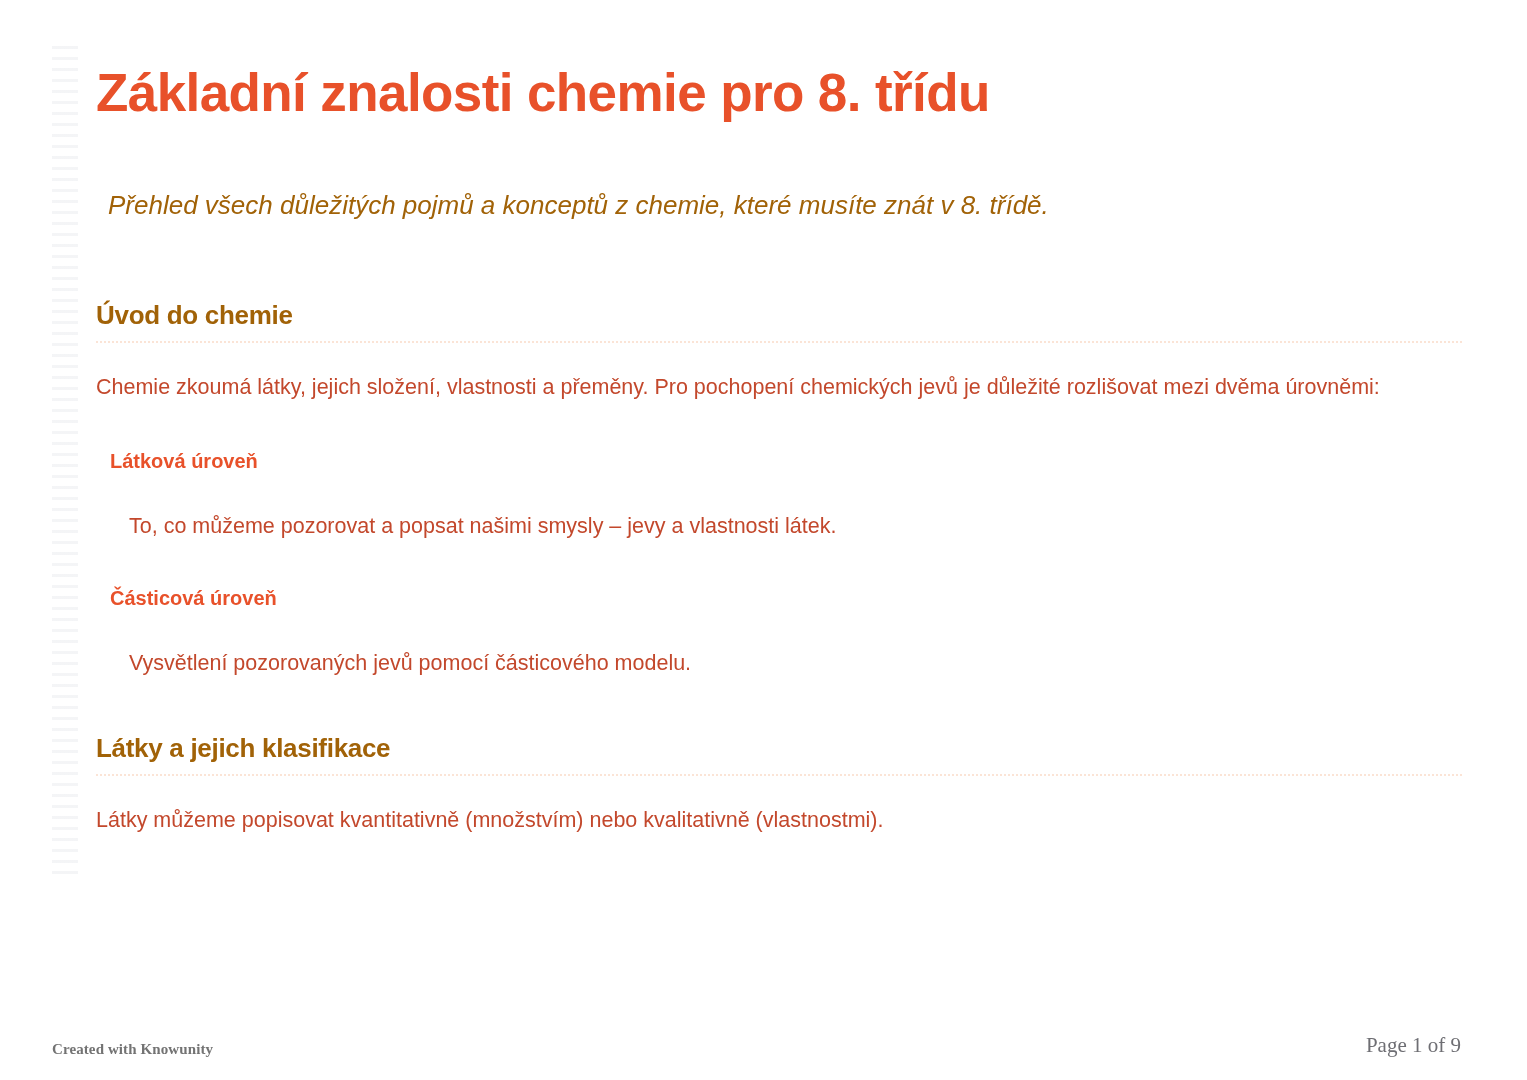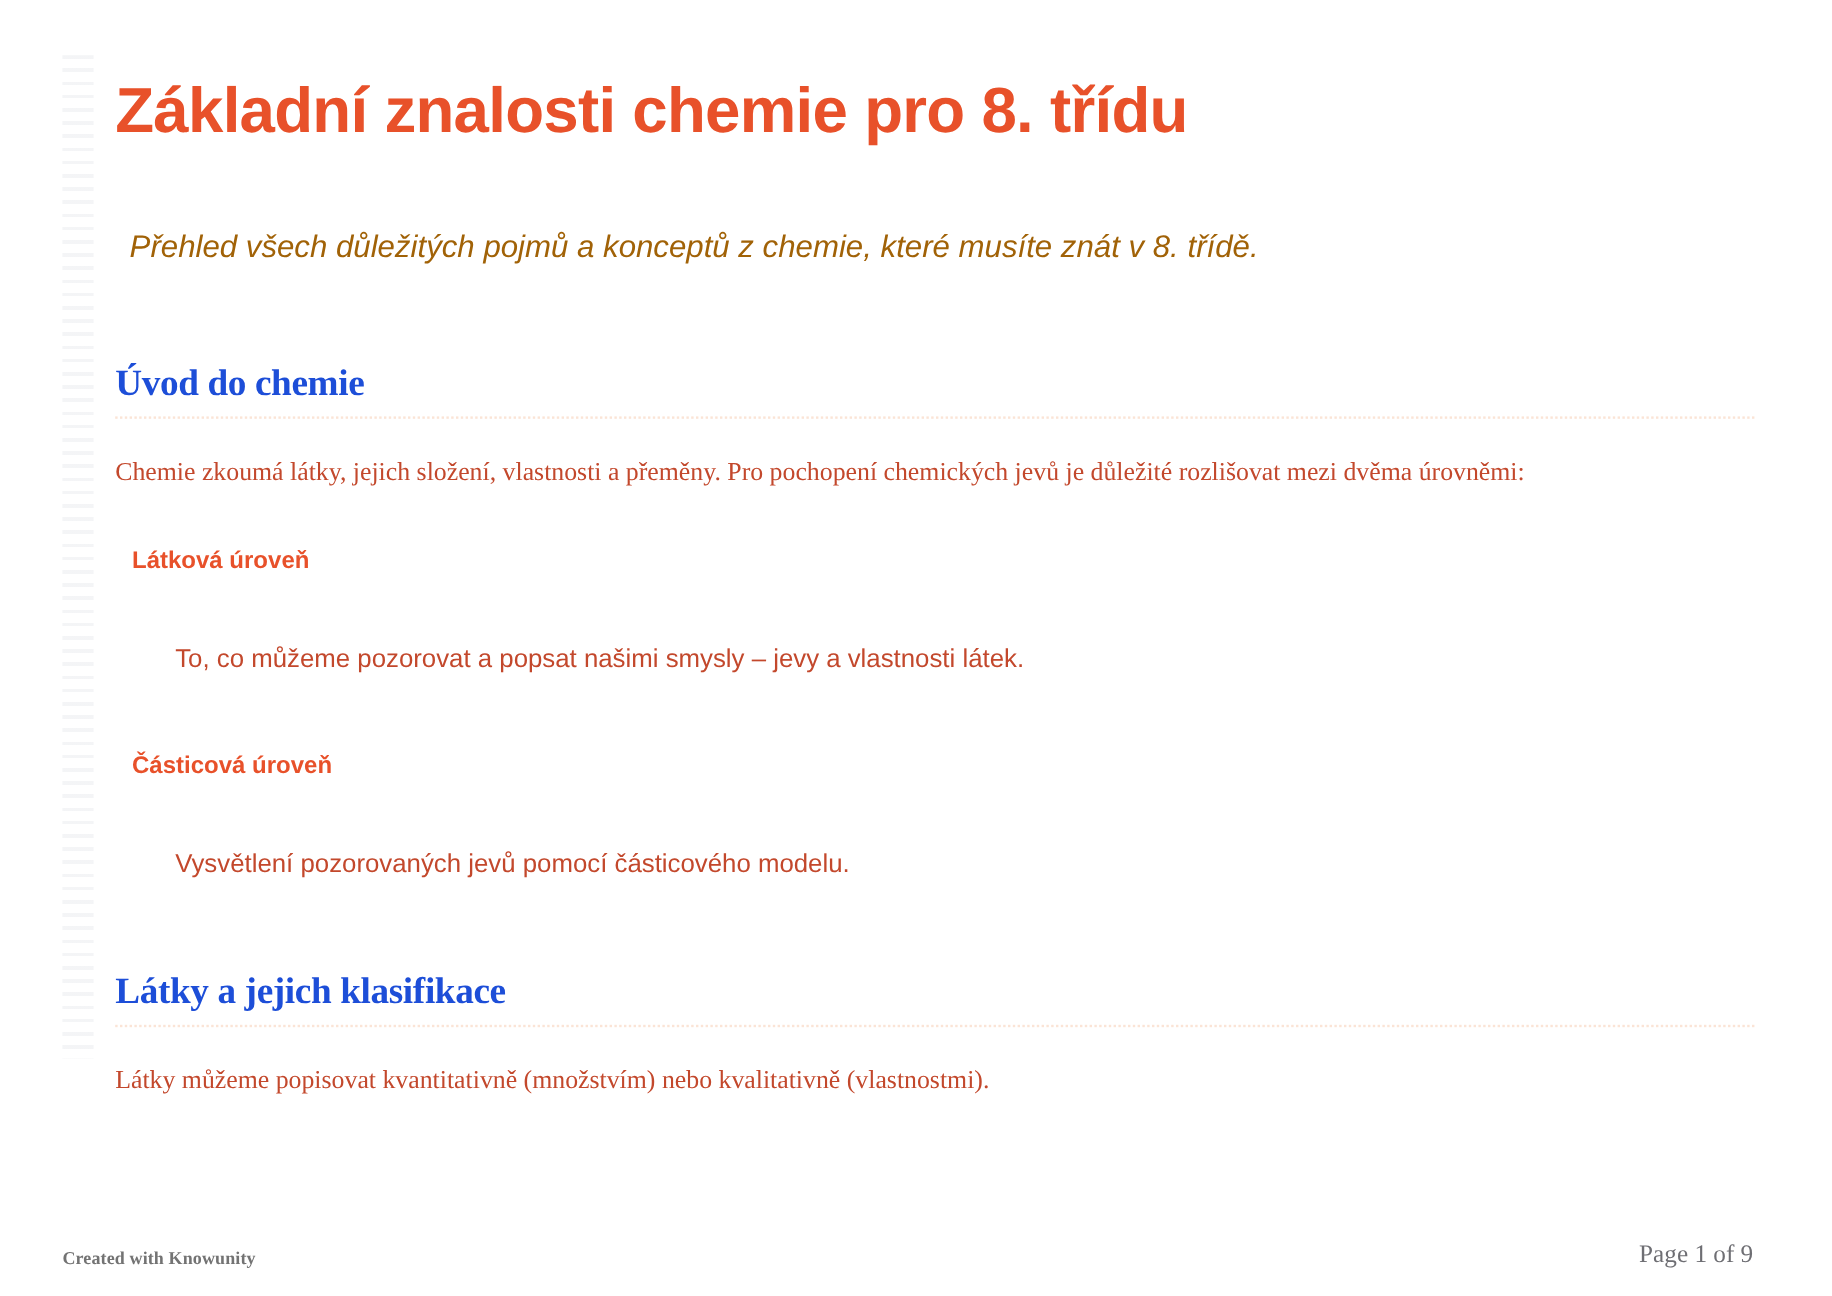--- a/index.html
+++ b/index.html
@@ -62,55 +62,53 @@
     font-weight: 400;
     color: #a16207;
   }
 
   .section {
     margin-top: 0;
   }
 
   .section-heading {
     margin: 0;
-    font-size: 31px;
+    font-size: 26px;
     line-height: 1.2;
     font-weight: 700;
     letter-spacing: -0.3px;
-    color: #1d4ed8;
-    font-family: Liberation Serif, serif;
+    color: #a16207;
   }
 
   .section-rule {
     height: 0;
     border-top: 2px dotted #FBE4D6;
     margin-top: 10px;
     width: 1366px;
   }
 
   .body-text {
     margin: 0;
     font-size: 21.5px;
     line-height: 1.62;
     font-weight: 400;
     color: #C3482C;
     max-width: 1348px;
-    font-family: Liberation Serif, serif;
   }
 
   .term-heading {
     margin: 14px;
     font-size: 20px;
     line-height: 1.3;
     font-weight: 700;
     color: #E8512A;
   }
 
   .term-def {
-    margin: 17px;
+    margin: 0;
     padding-left: 33px;
     font-size: 21.5px;
     line-height: 1.6;
     font-weight: 400;
     color: #C3482C;
   }
 
   
   .gap-sec1 { height: 64px; }
   .gap-after-rule { height: 27px; }

